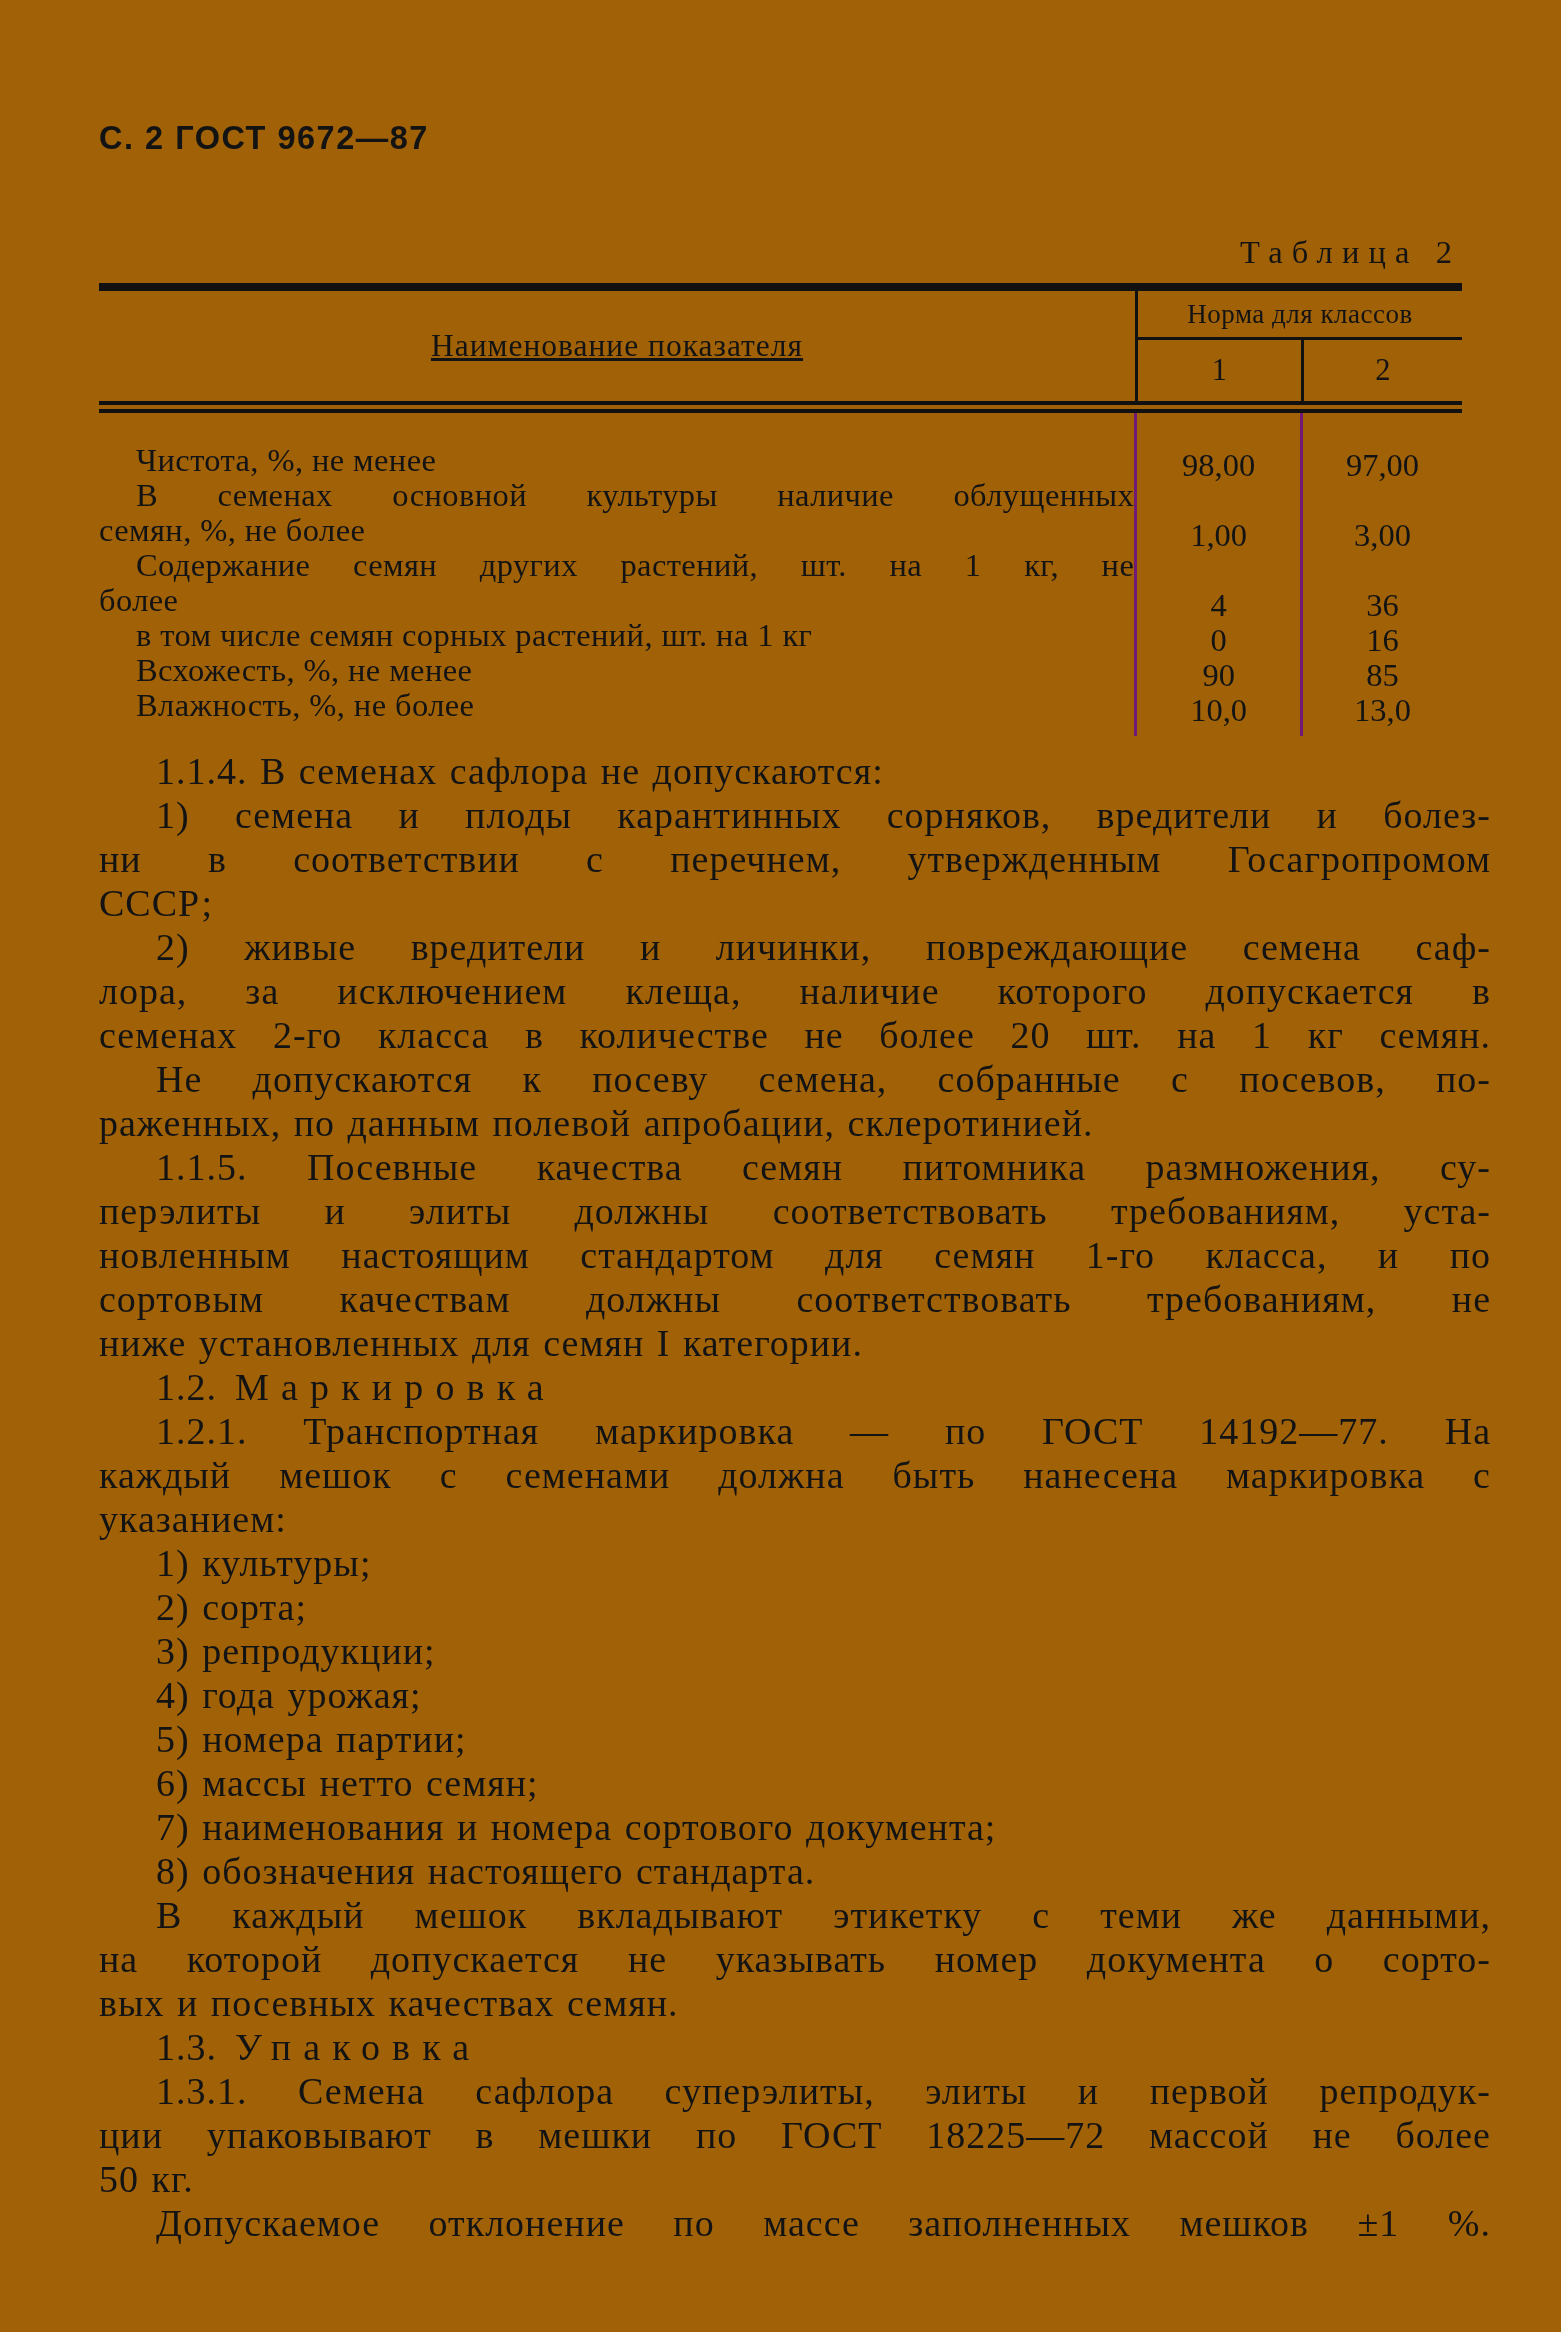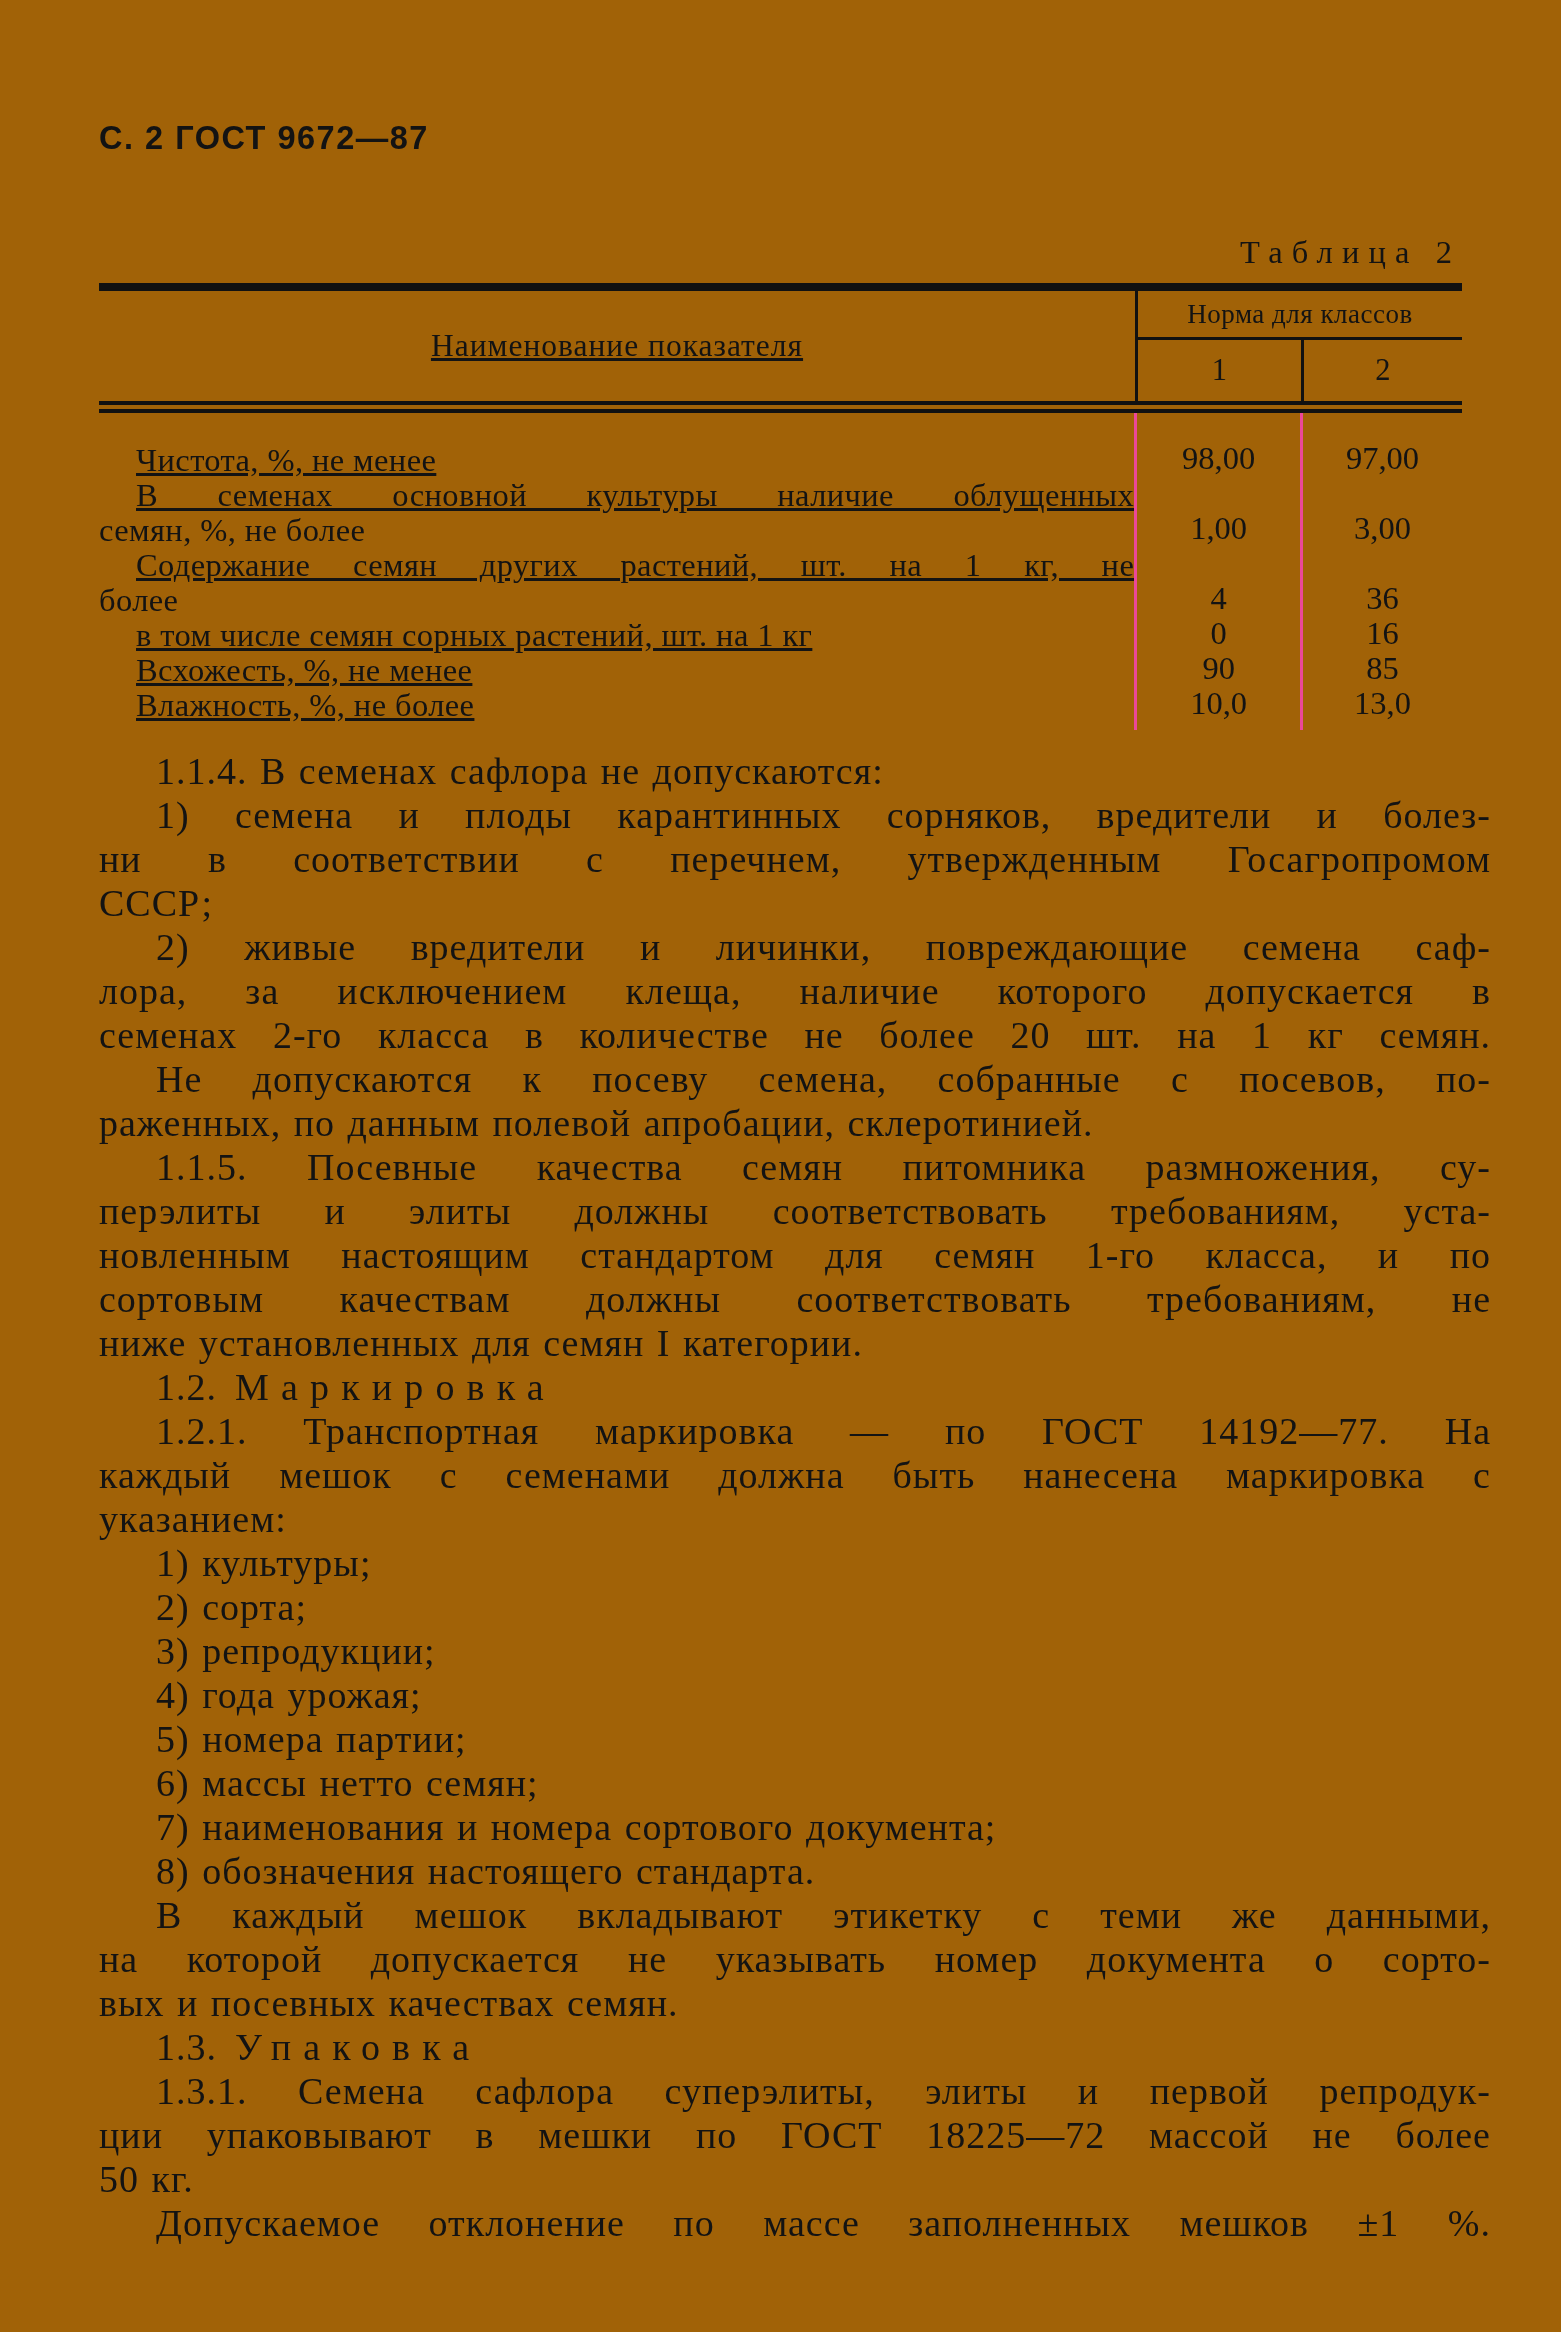--- a/index.html
+++ b/index.html
@@ -40,23 +40,23 @@
   }
   .th-c1 { width:163px; }
   .th-c2 { width:159px; border-left:3px solid #111; }
   .tbl-dblrule { height:0; border-top:12.8px double #111; }
   .tbl-body { display:flex; }
   .tb-left { width:1036px; padding-top:29.6px; padding-bottom:7.9px; }
   .tln {
     height:35px; line-height:35px; font-size:32.5px;
     letter-spacing:0.4px; white-space:nowrap;
   }
-  .tln.ind { text-indent:37px;text-decoration:underline; }
+  .tln.ind { text-indent:37px; }
   .tln.j { white-space:normal; text-align:justify; text-align-last:justify; }
-  .tb-col { padding-top:28px; padding-bottom:7.9px; border-left:3px solid #ec4899; }
+  .tb-col { padding-top:35px; padding-bottom:7.9px; border-left:3px solid #701a75; }
   .slot { height:35px; line-height:35px; font-size:32.5px; text-align:center; }
   .tb-colA { width:163px; }
   .tb-colB { width:159px; }
   .body-text {
     position:absolute; left:99px; top:749px; width:1392px;
     font-size:38px; line-height:44px; letter-spacing:1px; word-spacing:2px;
   }
   .ln { min-height:44px; white-space:nowrap; }
   .ln.j { white-space:normal; text-align:justify; text-align-last:justify; }
   .ln.ind { text-indent:57px; }

